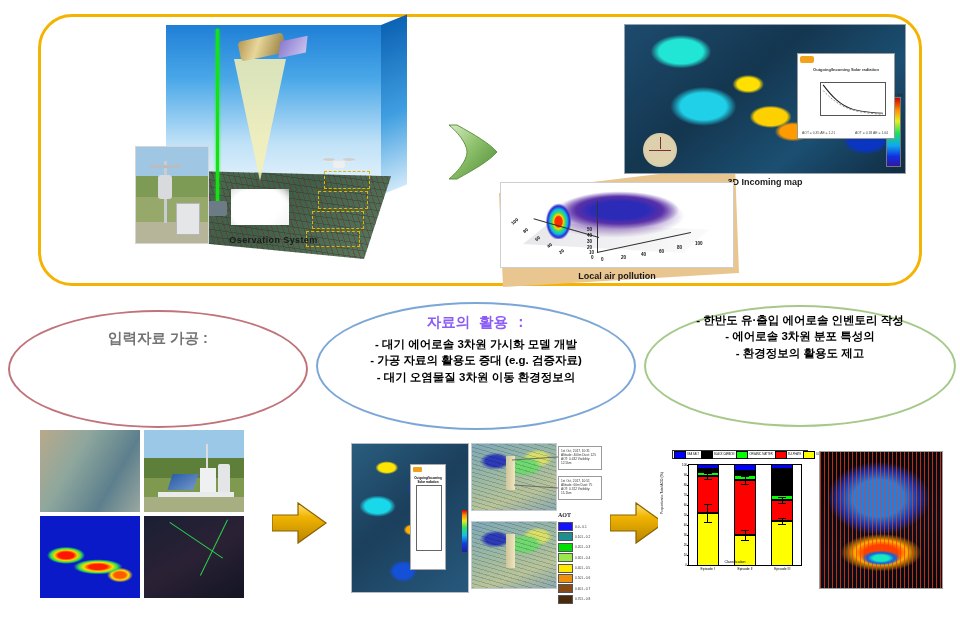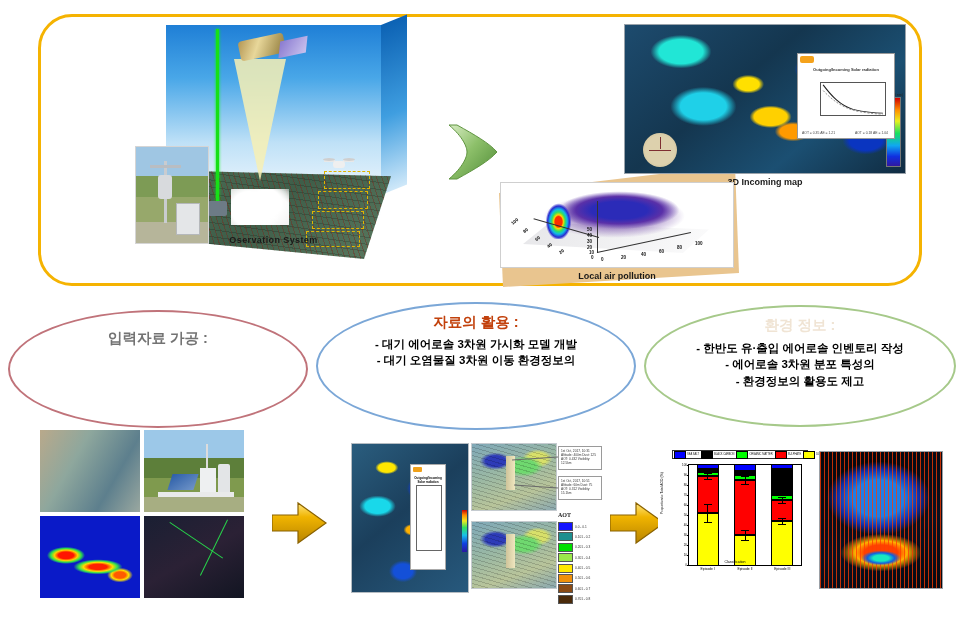--- a/index.html
+++ b/index.html
@@ -140,21 +140,21 @@
   .axline{position:absolute;background:#333;}
   .local-caption{position:absolute;left:0;right:0;top:88px;text-align:center;font-size:9px;font-weight:bold;color:#1a1a1a;}
 
   
   .ell{position:absolute;box-sizing:border-box;border-radius:50%;background:#ffffff;}
   .ell-a{left:8px;top:310px;width:300px;height:118px;border:2.5px solid #c0737a;}
   .ell-b{left:316px;top:302px;width:320px;height:128px;border:2.5px solid #7ba7d7;}
   .ell-c{left:644px;top:305px;width:312px;height:122px;border:2.5px solid #a6c98a;}
   .ell-title{text-align:center;font-weight:bold;font-size:14.5px;}
   .ell-title.red{color:#737373;}
-  .ell-title.blue{color:#c2410c;}
+  .ell-title.blue{color:#8b5cf6;font-family:Liberation Mono, monospace;}
   .ell-title.green{color:#f0e4d4;}
   .ell-body{text-align:center;font-weight:bold;font-size:11.5px;color:#000;line-height:1.42;}
   .ell-a .ell-title{margin-top:17px;}
   .ell-b .ell-title{margin-top:9px;}
   .ell-b .ell-body{margin-top:4px;}
   .ell-c .ell-title{margin-top:9px;}
   .ell-c .ell-body{margin-top:5px;}
 
   
   .grid4{position:absolute;left:40px;top:430px;width:208px;height:172px;}
@@ -366,26 +366,26 @@
   </div>
 
   <div class="ell ell-a">
     <div class="ell-title red">입력자료 가공 :</div>
   </div>
 
   <div class="ell ell-b">
     <div class="ell-title blue">자료의 활용 :</div>
     <div class="ell-body">
       <div>- 대기 에어로솔 3차원 가시화 모델 개발</div>
+      <div>- 가공 자료의 활용도 증대 (e.g. 검증자료)</div>
       <div>- 대기 오염물질 3차원 이동 환경정보의</div>
     </div>
   </div>
 
   <div class="ell ell-c">
-    <div class="ell-title green">환경 정보 :</div>
     <div class="ell-body">
       <div>- 한반도 유·출입 에어로솔 인벤토리 작성</div>
       <div>- 에어로솔 3차원 분포 특성의</div>
       <div>- 환경정보의 활용도 제고</div>
     </div>
   </div>
 
   <div class="grid4">
     <div class="g4c tl"></div>
     <div class="g4c tr">

